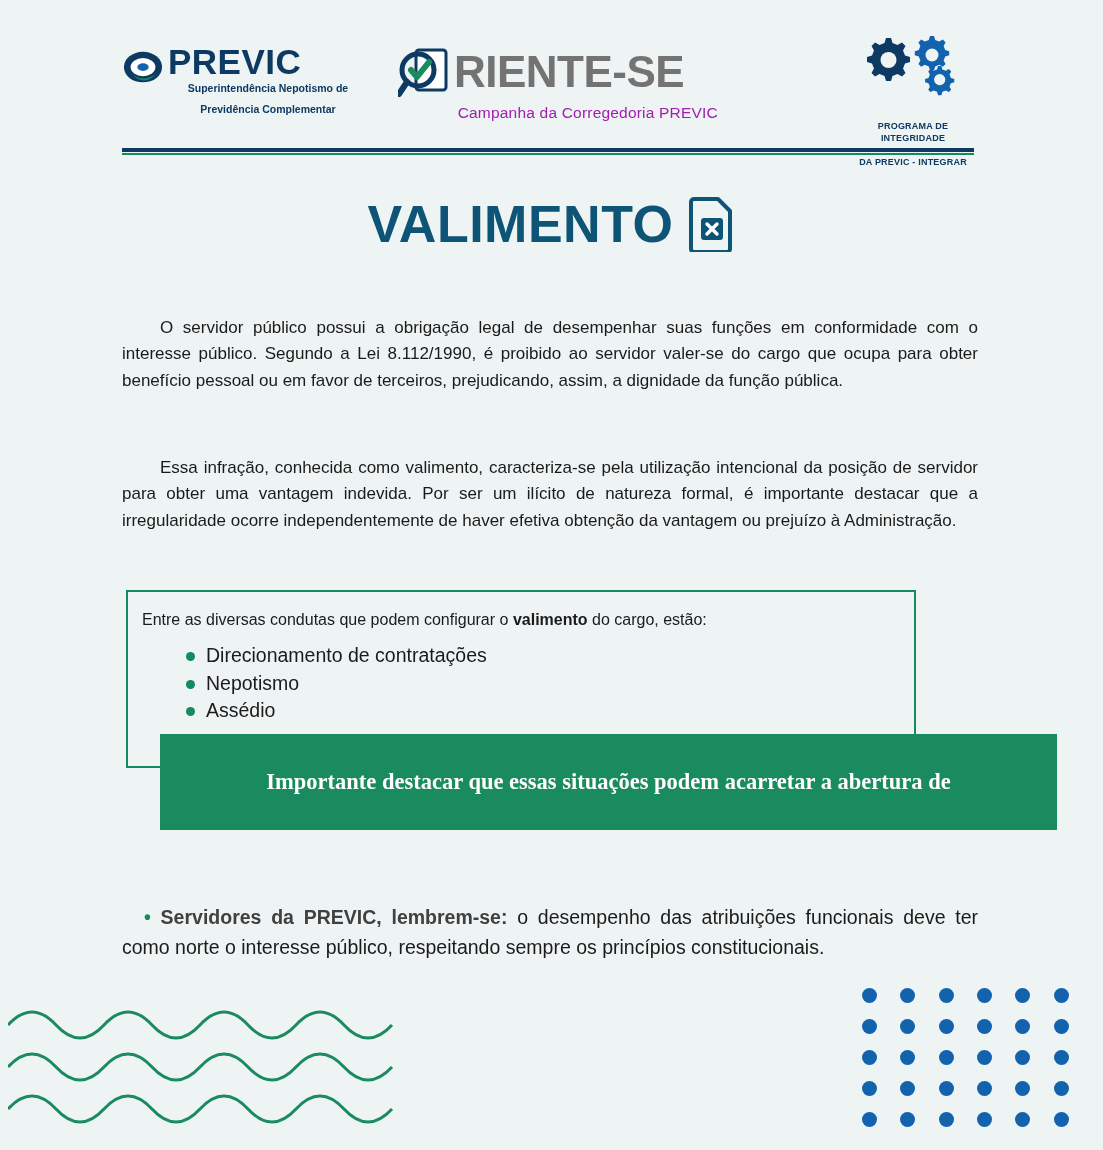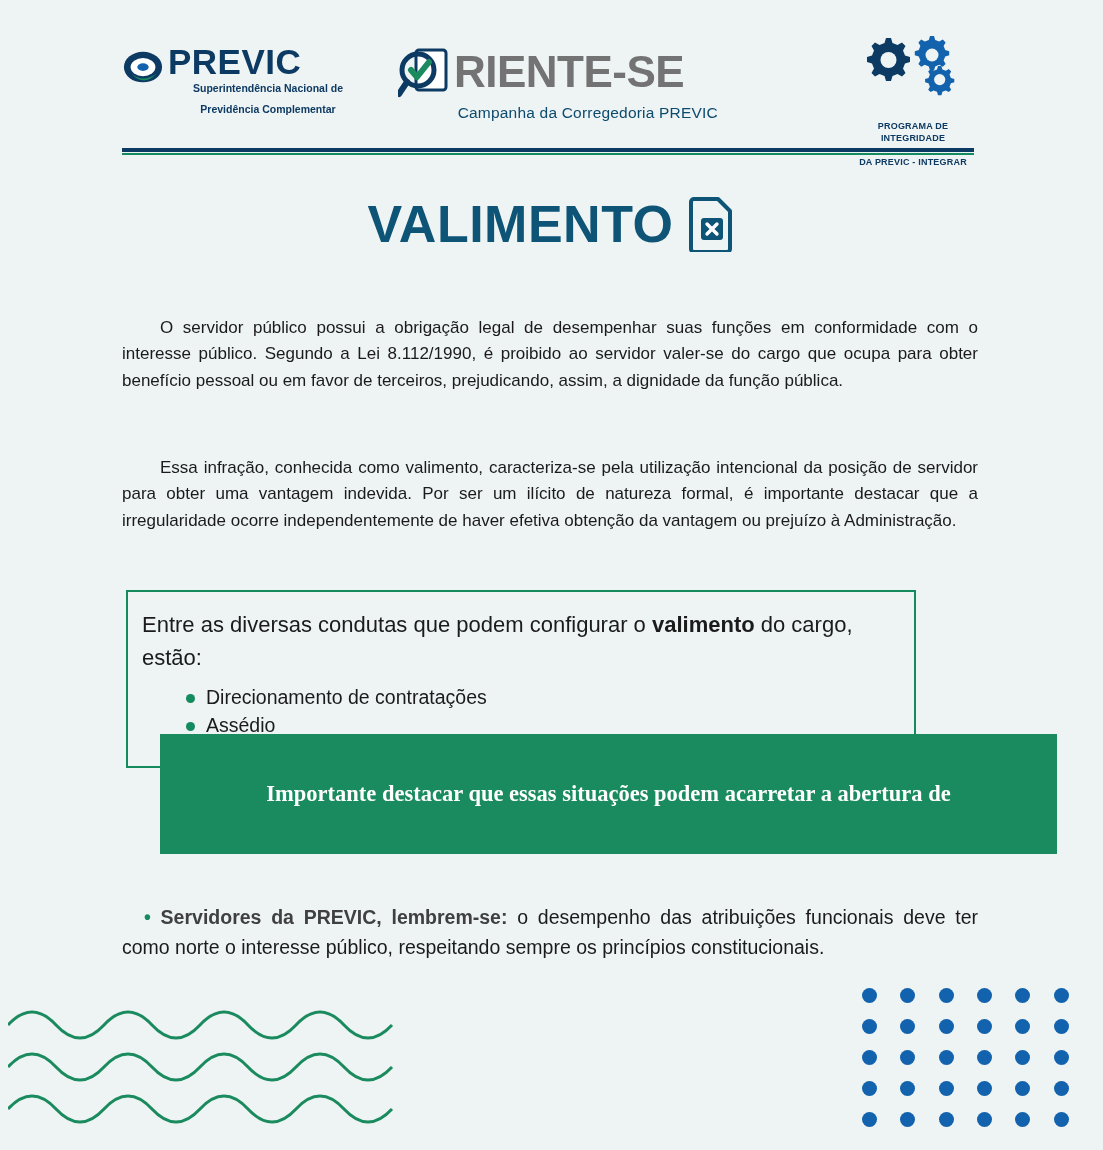--- a/index.html
+++ b/index.html
@@ -102,21 +102,21 @@
   }
   .logo-oriente .word {
     font-weight: bold;
     font-size: 44px;
     color: #737373;
     letter-spacing: -0.5px;
     line-height: 1;
   }
   .logo-oriente .tag {
     font-size: 15.5px;
-    color: #0c4a6e;
+    color: #a21caf;
     text-align: right;
     margin-top: 4px;
     letter-spacing: 0.2px;
   }
 
   .logo-integra {
     position: absolute;
     left: 848px;
     top: 34px;
     width: 130px;
@@ -191,21 +191,21 @@
     position: absolute;
     left: 126px;
     top: 590px;
     width: 790px;
     height: 178px;
     border: 2.5px solid #148a5f;
     box-sizing: border-box;
     padding: 16px 0 0 14px;
   }
   .listbox .lead {
-    font-size: 22px;
+    font-size: 16px;
     color: #1b1b1b;
     line-height: 1.5;
   }
   .listbox .lead b { font-weight: bold; }
   .listbox ul {
     margin: 10px 0 8px 0;
     padding: 0 0 0 44px;
     list-style: none;
   }
   .listbox li {
@@ -224,21 +224,21 @@
     border-radius: 50%;
     background: #148a5f;
   }
 
   
   .callout {
     position: absolute;
     left: 160px;
     top: 734px;
     width: 897px;
-    height: 120px;
+    height: 96px;
     background: #1a8a5f;
     color: #ffffff;
     font-family: "Liberation Serif", serif;
     font-weight: bold;
     font-size: 22.5px;
     line-height: 1.42;
     text-align: center;
     display: flex;
     align-items: center;
     justify-content: center;
@@ -323,21 +323,21 @@
 
   <div class="logo-previc">
     <svg class="mark" viewBox="0 0 44 44">
       <ellipse cx="22" cy="20" rx="20" ry="16" fill="#0d3a63"></ellipse>
       <ellipse cx="22" cy="20" rx="13" ry="9.5" fill="#ffffff"></ellipse>
       <path d="M10 27 q12 10 26 0 q-13 14 -26 0z" fill="#1a8a5f"></path>
       <ellipse cx="22" cy="20" rx="6" ry="4" fill="#1262ad"></ellipse>
     </svg>
     <div>
       <div class="wordmark">PREVIC</div>
-      <div class="sub">Superintendência Nacional de</div>
+      <div class="sub">Superintendência Nepotismo de</div>
       <div class="sub" style="margin-top:8px">Previdência Complementar</div>
     </div>
   </div>
 
   <div class="logo-oriente">
     <div class="row">
       <svg width="56" height="56" viewBox="0 0 56 56">
         <rect x="18" y="6" width="30" height="40" rx="3" fill="#ffffff" stroke="#0d3a63" stroke-width="3"></rect>
         <circle cx="20" cy="26" r="16" fill="none" stroke="#0d3a63" stroke-width="5"></circle>
         <path d="M9 38 L1 50" stroke="#0d3a63" stroke-width="6" stroke-linecap="round"></path>
@@ -380,22 +380,22 @@
 </div>
 
 <p class="para" id="para1"><span class="indent"></span><span>O servidor público possui a obrigação legal de desempenhar suas funções em conformidade com o interesse público. Segundo a Lei 8.112/1990, é proibido ao servidor valer-se do cargo que ocupa para obter benefício pessoal ou em favor de terceiros, prejudicando, assim, a dignidade da função pública.</span></p>
 
 <p class="para" id="para2"><span class="indent"></span><span>Essa infração, conhecida como valimento, caracteriza-se pela utilização intencional da posição de servidor para obter uma vantagem indevida. Por ser um ilícito de natureza formal, é importante destacar que a irregularidade ocorre independentemente de haver efetiva obtenção da vantagem ou prejuízo à Administração.</span></p>
 
 <div class="listbox">
   <div class="lead"><span>Entre as diversas condutas que podem configurar o </span><b>valimento</b><span> do cargo, estão:</span></div>
   <ul>
     <li>Direcionamento de contratações</li>
+    <li>Nepotismo</li>
     <li>Assédio</li>
-    <li>Nepotismo</li>
   </ul>
 </div>
 
 <div class="callout">
   <div>Importante destacar que essas situações podem acarretar a abertura de</div>
 </div>
 
 <p class="closing"><span class="indent" style="display:inline-block;width:22px"></span><span class="bullet">•</span> <span class="hl">Servidores da PREVIC, lembrem-se:</span><span> o desempenho das atribuições funcionais deve ter como norte o interesse público, respeitando sempre os princípios constitucionais.</span></p>
 
 </body></html>

